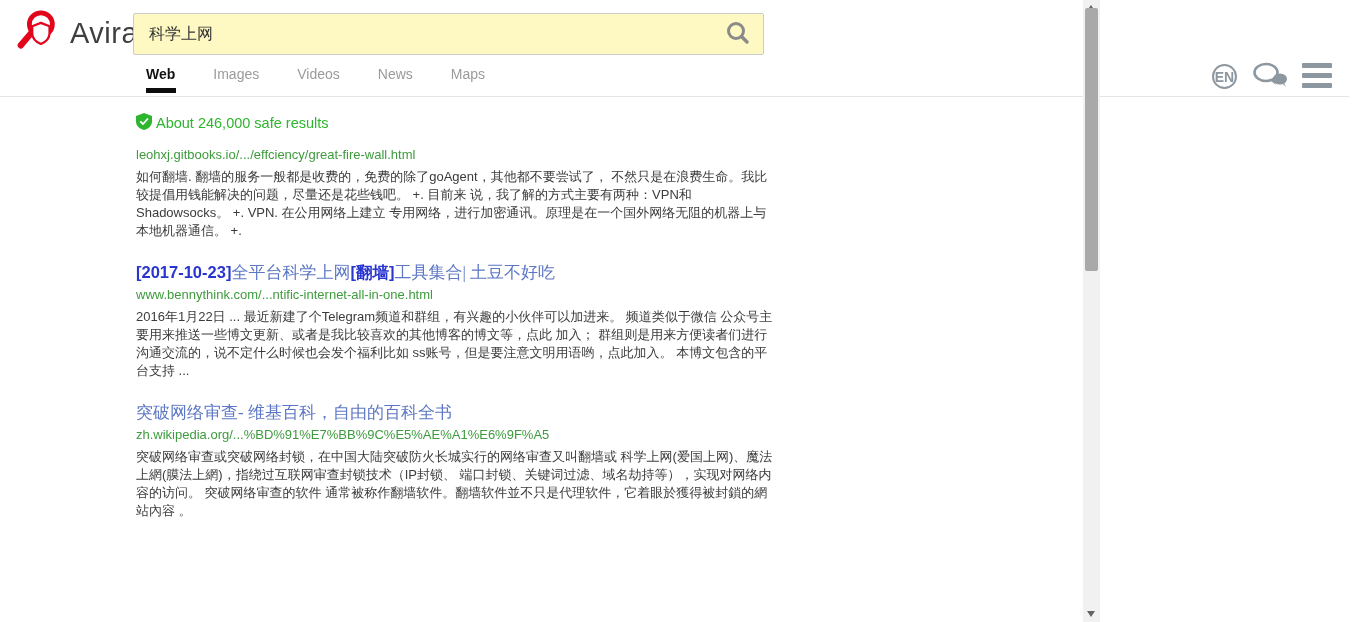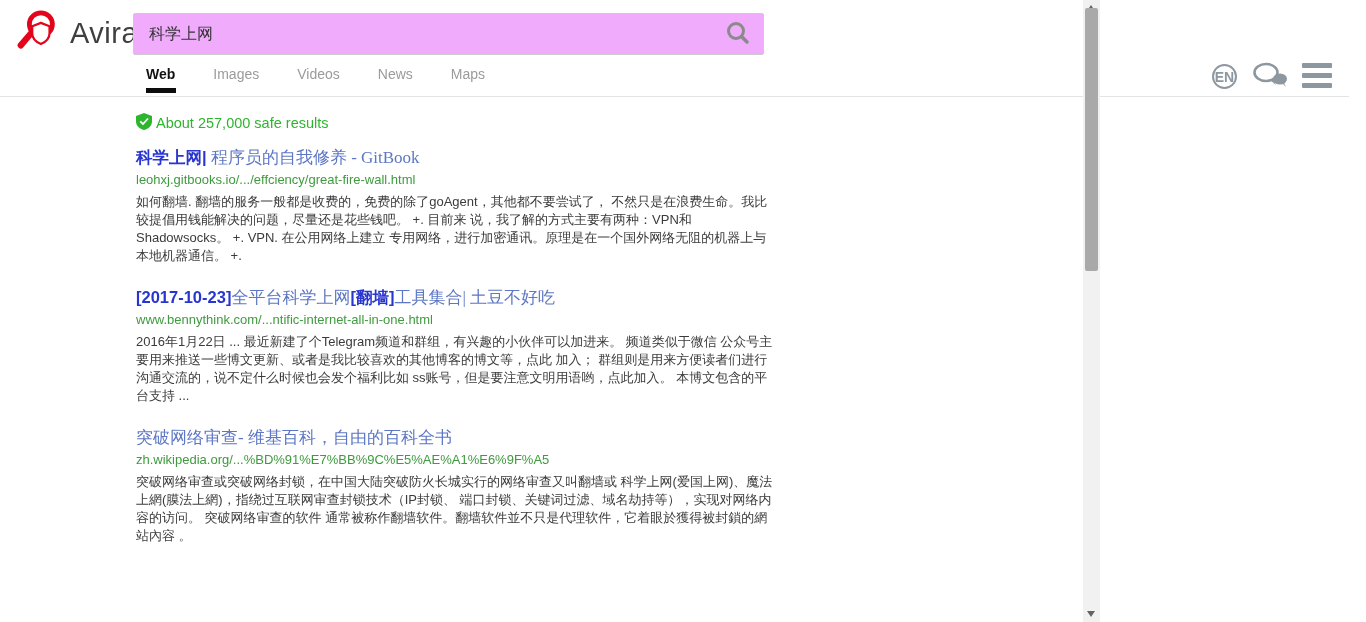--- a/index.html
+++ b/index.html
@@ -9,21 +9,21 @@
 
   
   .header { position: absolute; top: 0; left: 0; width: 1349px; height: 97px;
     background: #fff; border-bottom: 1px solid #e4e4e4; }
 
   .logo-block { position: absolute; left: 14px; top: 8px; display: flex; align-items: center; cursor: pointer; }
   .brand-text { font-size: 29px; color: #3f3f3f; letter-spacing: 0.5px; margin-left: 8px;
     font-weight: 400; }
 
   .search-form { position: absolute; left: 133px; top: 13px; width: 631px; height: 42px;
-    border: 1px solid #cccccc; border-radius: 2px; background: #f0abfc; }
+    border: 1px solid #cccccc; border-radius: 2px; background: #fef9c3; }
   .search-input { position: absolute; left: 0; top: 0; width: 100%; height: 100%;
     border: none; outline: none; padding-left: 15px; padding-right: 48px;
     font-size: 16px; color: #333; font-family: "Liberation Sans", sans-serif; background: transparent; }
   .search-btn { position: absolute; right: 8px; top: 6px; width: 34px; height: 28px;
     border: none; background: transparent; cursor: pointer; }
 
   .tabs { position: absolute; left: 136px; top: 66px; display: flex; margin-left: 10px; }
   .tab { position: relative; margin-right: 38px; font-size: 14px; color: #9b9b9b;
     height: 27px; cursor: pointer; }
   .tab.active { color: #111; font-weight: bold; }
@@ -123,27 +123,26 @@
     </div>
   </div>
 
   <div class="safe-line">
     <span>
       <svg width="16" height="17" viewBox="0 0 16 17">
         <path d="M8 0 L16 3 V8.5 C16 13 12.5 15.7 8 17 C3.5 15.7 0 13 0 8.5 V3 Z" fill="#2db52d"></path>
         <path d="M4.2 8.3 L7 11 L12 5.5" fill="none" stroke="#ffffff" stroke-width="1.8"></path>
       </svg>
     </span>
-    <span>About 257,000 safe results</span>
+    <span>About 246,000 safe results</span>
   </div>
 
   <div class="results">
 
     <div class="result">
-      <div class="result-title"><span class="seg-bold">科学上网|</span><span class="seg-reg"> 程序员的自我修养 - GitBook</span></div>
       <div class="result-url">leohxj.gitbooks.io/.../effciency/great-fire-wall.html</div>
       <div class="result-snippet">如何翻墙. 翻墙的服务一般都是收费的，免费的除了goAgent，其他都不要尝试了， 不然只是在浪费生命。我比较提倡用钱能解决的问题，尽量还是花些钱吧。 +. 目前来 说，我了解的方式主要有两种：VPN和 Shadowsocks。 +. VPN. 在公用网络上建立 专用网络，进行加密通讯。原理是在一个国外网络无阻的机器上与本地机器通信。 +.</div>
     </div>
 
     <div class="result">
       <div class="result-title"><span class="seg-bold">[2017-10-23]</span><span class="seg-reg">全平台科学上网</span><span class="seg-bold">[翻墙]</span><span class="seg-reg">工具集合| 土豆不好吃</span></div>
       <div class="result-url">www.bennythink.com/...ntific-internet-all-in-one.html</div>
       <div class="result-snippet">2016年1月22日 ... 最近新建了个Telegram频道和群组，有兴趣的小伙伴可以加进来。 频道类似于微信 公众号主要用来推送一些博文更新、或者是我比较喜欢的其他博客的博文等，点此 加入； 群组则是用来方便读者们进行沟通交流的，说不定什么时候也会发个福利比如 ss账号，但是要注意文明用语哟，点此加入。 本博文包含的平台支持 ...</div>
     </div>
 

